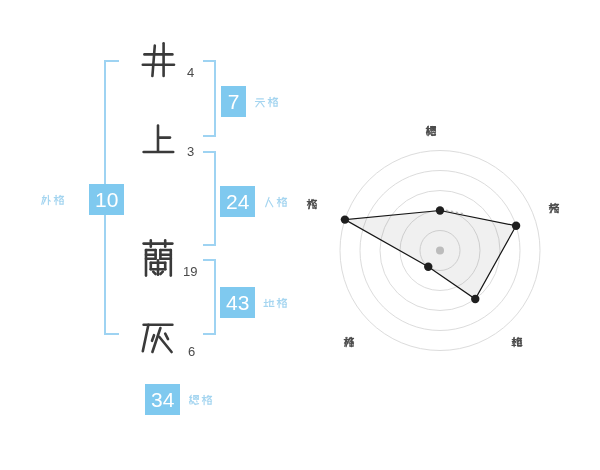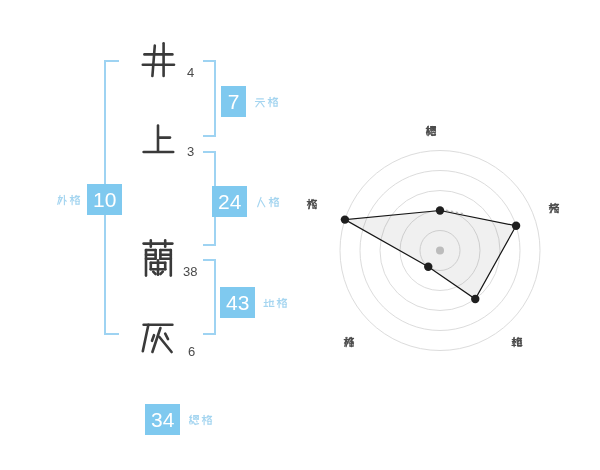--- a/index.html
+++ b/index.html
@@ -68,21 +68,21 @@
         <line x1="20" y1="52" x2="44" y2="52" stroke="#3a3a3a" stroke-width="6.5" stroke-linecap="round"></line>
         <line x1="56" y1="52" x2="82" y2="52" stroke="#3a3a3a" stroke-width="6.5" stroke-linecap="round"></line>
         <line x1="50" y1="56" x2="50" y2="92" stroke="#3a3a3a" stroke-width="6.5" stroke-linecap="round"></line>
         <line x1="32" y1="62" x2="68" y2="62" stroke="#3a3a3a" stroke-width="6.5" stroke-linecap="round"></line>
         <line x1="32" y1="62" x2="32" y2="78" stroke="#3a3a3a" stroke-width="6.5" stroke-linecap="round"></line>
         <line x1="68" y1="62" x2="68" y2="78" stroke="#3a3a3a" stroke-width="6.5" stroke-linecap="round"></line>
         <line x1="32" y1="78" x2="68" y2="78" stroke="#3a3a3a" stroke-width="6.5" stroke-linecap="round"></line>
         <line x1="38" y1="84" x2="44" y2="90" stroke="#3a3a3a" stroke-width="6.5" stroke-linecap="round"></line>
         <line x1="62" y1="84" x2="56" y2="90" stroke="#3a3a3a" stroke-width="6.5" stroke-linecap="round"></line>
       </svg></div>
-  <div class="stroke-count" style="left:183px;top:264px">38</div>
+  <div class="stroke-count" style="left:183px;top:264px">19</div>
 
   <div class="name-char" style="left:138px;top:316px"><svg viewBox="0 0 100 100" width="40" height="40">
         <line x1="14" y1="22" x2="86" y2="22" stroke="#3a3a3a" stroke-width="6.5" stroke-linecap="round"></line>
         <line x1="26" y1="22" x2="12" y2="88" stroke="#3a3a3a" stroke-width="6.5" stroke-linecap="round"></line>
         <line x1="56" y1="30" x2="36" y2="90" stroke="#3a3a3a" stroke-width="6.5" stroke-linecap="round"></line>
         <line x1="53" y1="52" x2="84" y2="90" stroke="#3a3a3a" stroke-width="6.5" stroke-linecap="round"></line>
         <line x1="40" y1="48" x2="35" y2="62" stroke="#3a3a3a" stroke-width="6.5" stroke-linecap="round"></line>
         <line x1="68" y1="44" x2="75" y2="58" stroke="#3a3a3a" stroke-width="6.5" stroke-linecap="round"></line>
       </svg></div>
   <div class="stroke-count" style="left:188px;top:344px">6</div>
@@ -106,21 +106,21 @@
           <line x1="86" y1="22" x2="54" y2="52" stroke="#a5d5f0" stroke-width="9.5" stroke-linecap="round"></line>
           <line x1="66" y1="32" x2="88" y2="52" stroke="#a5d5f0" stroke-width="9.5" stroke-linecap="round"></line>
           <line x1="58" y1="60" x2="84" y2="60" stroke="#a5d5f0" stroke-width="9.5" stroke-linecap="round"></line>
           <line x1="58" y1="60" x2="58" y2="84" stroke="#a5d5f0" stroke-width="9.5" stroke-linecap="round"></line>
           <line x1="84" y1="60" x2="84" y2="84" stroke="#a5d5f0" stroke-width="9.5" stroke-linecap="round"></line>
           <line x1="58" y1="84" x2="84" y2="84" stroke="#a5d5f0" stroke-width="9.5" stroke-linecap="round"></line>
         </svg>
       </div>
   </div>
 
-  <div class="kaku-row" style="left:212px;top:186px">
+  <div class="kaku-row" style="left:220px;top:186px">
     <div class="badge">24</div>
     <div class="kaku-label">
         <svg viewBox="0 0 100 100" width="12" height="12">
           <line x1="50" y1="12" x2="22" y2="90" stroke="#a5d5f0" stroke-width="9.5" stroke-linecap="round"></line>
           <line x1="51" y1="38" x2="82" y2="90" stroke="#a5d5f0" stroke-width="9.5" stroke-linecap="round"></line>
         </svg>
         <svg viewBox="0 0 100 100" width="12" height="12">
           <line x1="26" y1="10" x2="26" y2="90" stroke="#a5d5f0" stroke-width="9.5" stroke-linecap="round"></line>
           <line x1="10" y1="30" x2="44" y2="30" stroke="#a5d5f0" stroke-width="9.5" stroke-linecap="round"></line>
           <line x1="26" y1="38" x2="12" y2="60" stroke="#a5d5f0" stroke-width="9.5" stroke-linecap="round"></line>
@@ -159,21 +159,21 @@
           <line x1="86" y1="22" x2="54" y2="52" stroke="#a5d5f0" stroke-width="9.5" stroke-linecap="round"></line>
           <line x1="66" y1="32" x2="88" y2="52" stroke="#a5d5f0" stroke-width="9.5" stroke-linecap="round"></line>
           <line x1="58" y1="60" x2="84" y2="60" stroke="#a5d5f0" stroke-width="9.5" stroke-linecap="round"></line>
           <line x1="58" y1="60" x2="58" y2="84" stroke="#a5d5f0" stroke-width="9.5" stroke-linecap="round"></line>
           <line x1="84" y1="60" x2="84" y2="84" stroke="#a5d5f0" stroke-width="9.5" stroke-linecap="round"></line>
           <line x1="58" y1="84" x2="84" y2="84" stroke="#a5d5f0" stroke-width="9.5" stroke-linecap="round"></line>
         </svg>
       </div>
   </div>
 
-  <div class="kaku-row" style="left:56px;top:184px;gap:6px">
+  <div class="kaku-row" style="left:40px;top:184px;gap:24px">
     <div class="kaku-label">
         <svg viewBox="0 0 100 100" width="12" height="12">
           <line x1="34" y1="12" x2="14" y2="86" stroke="#a5d5f0" stroke-width="9.5" stroke-linecap="round"></line>
           <line x1="20" y1="30" x2="52" y2="30" stroke="#a5d5f0" stroke-width="9.5" stroke-linecap="round"></line>
           <line x1="52" y1="30" x2="26" y2="84" stroke="#a5d5f0" stroke-width="9.5" stroke-linecap="round"></line>
           <line x1="33" y1="46" x2="41" y2="58" stroke="#a5d5f0" stroke-width="9.5" stroke-linecap="round"></line>
           <line x1="70" y1="10" x2="70" y2="90" stroke="#a5d5f0" stroke-width="9.5" stroke-linecap="round"></line>
           <line x1="70" y1="48" x2="86" y2="60" stroke="#a5d5f0" stroke-width="9.5" stroke-linecap="round"></line>
         </svg>
         <svg viewBox="0 0 100 100" width="12" height="12">
@@ -187,21 +187,21 @@
           <line x1="66" y1="32" x2="88" y2="52" stroke="#a5d5f0" stroke-width="9.5" stroke-linecap="round"></line>
           <line x1="58" y1="60" x2="84" y2="60" stroke="#a5d5f0" stroke-width="9.5" stroke-linecap="round"></line>
           <line x1="58" y1="60" x2="58" y2="84" stroke="#a5d5f0" stroke-width="9.5" stroke-linecap="round"></line>
           <line x1="84" y1="60" x2="84" y2="84" stroke="#a5d5f0" stroke-width="9.5" stroke-linecap="round"></line>
           <line x1="58" y1="84" x2="84" y2="84" stroke="#a5d5f0" stroke-width="9.5" stroke-linecap="round"></line>
         </svg>
       </div>
     <div class="badge">10</div>
   </div>
 
-  <div class="kaku-row" style="left:145px;top:404px">
+  <div class="kaku-row" style="left:145px;top:384px">
     <div class="badge">34</div>
     <div class="kaku-label">
         <svg viewBox="0 0 100 100" width="12" height="12">
           <line x1="27" y1="10" x2="15" y2="28" stroke="#a5d5f0" stroke-width="9.5" stroke-linecap="round"></line>
           <line x1="15" y1="28" x2="31" y2="28" stroke="#a5d5f0" stroke-width="9.5" stroke-linecap="round"></line>
           <line x1="31" y1="28" x2="17" y2="44" stroke="#a5d5f0" stroke-width="9.5" stroke-linecap="round"></line>
           <line x1="24" y1="48" x2="24" y2="66" stroke="#a5d5f0" stroke-width="9.5" stroke-linecap="round"></line>
           <line x1="24" y1="52" x2="12" y2="66" stroke="#a5d5f0" stroke-width="9.5" stroke-linecap="round"></line>
           <line x1="24" y1="52" x2="37" y2="66" stroke="#a5d5f0" stroke-width="9.5" stroke-linecap="round"></line>
           <line x1="14" y1="72" x2="18" y2="84" stroke="#a5d5f0" stroke-width="9.5" stroke-linecap="round"></line>

